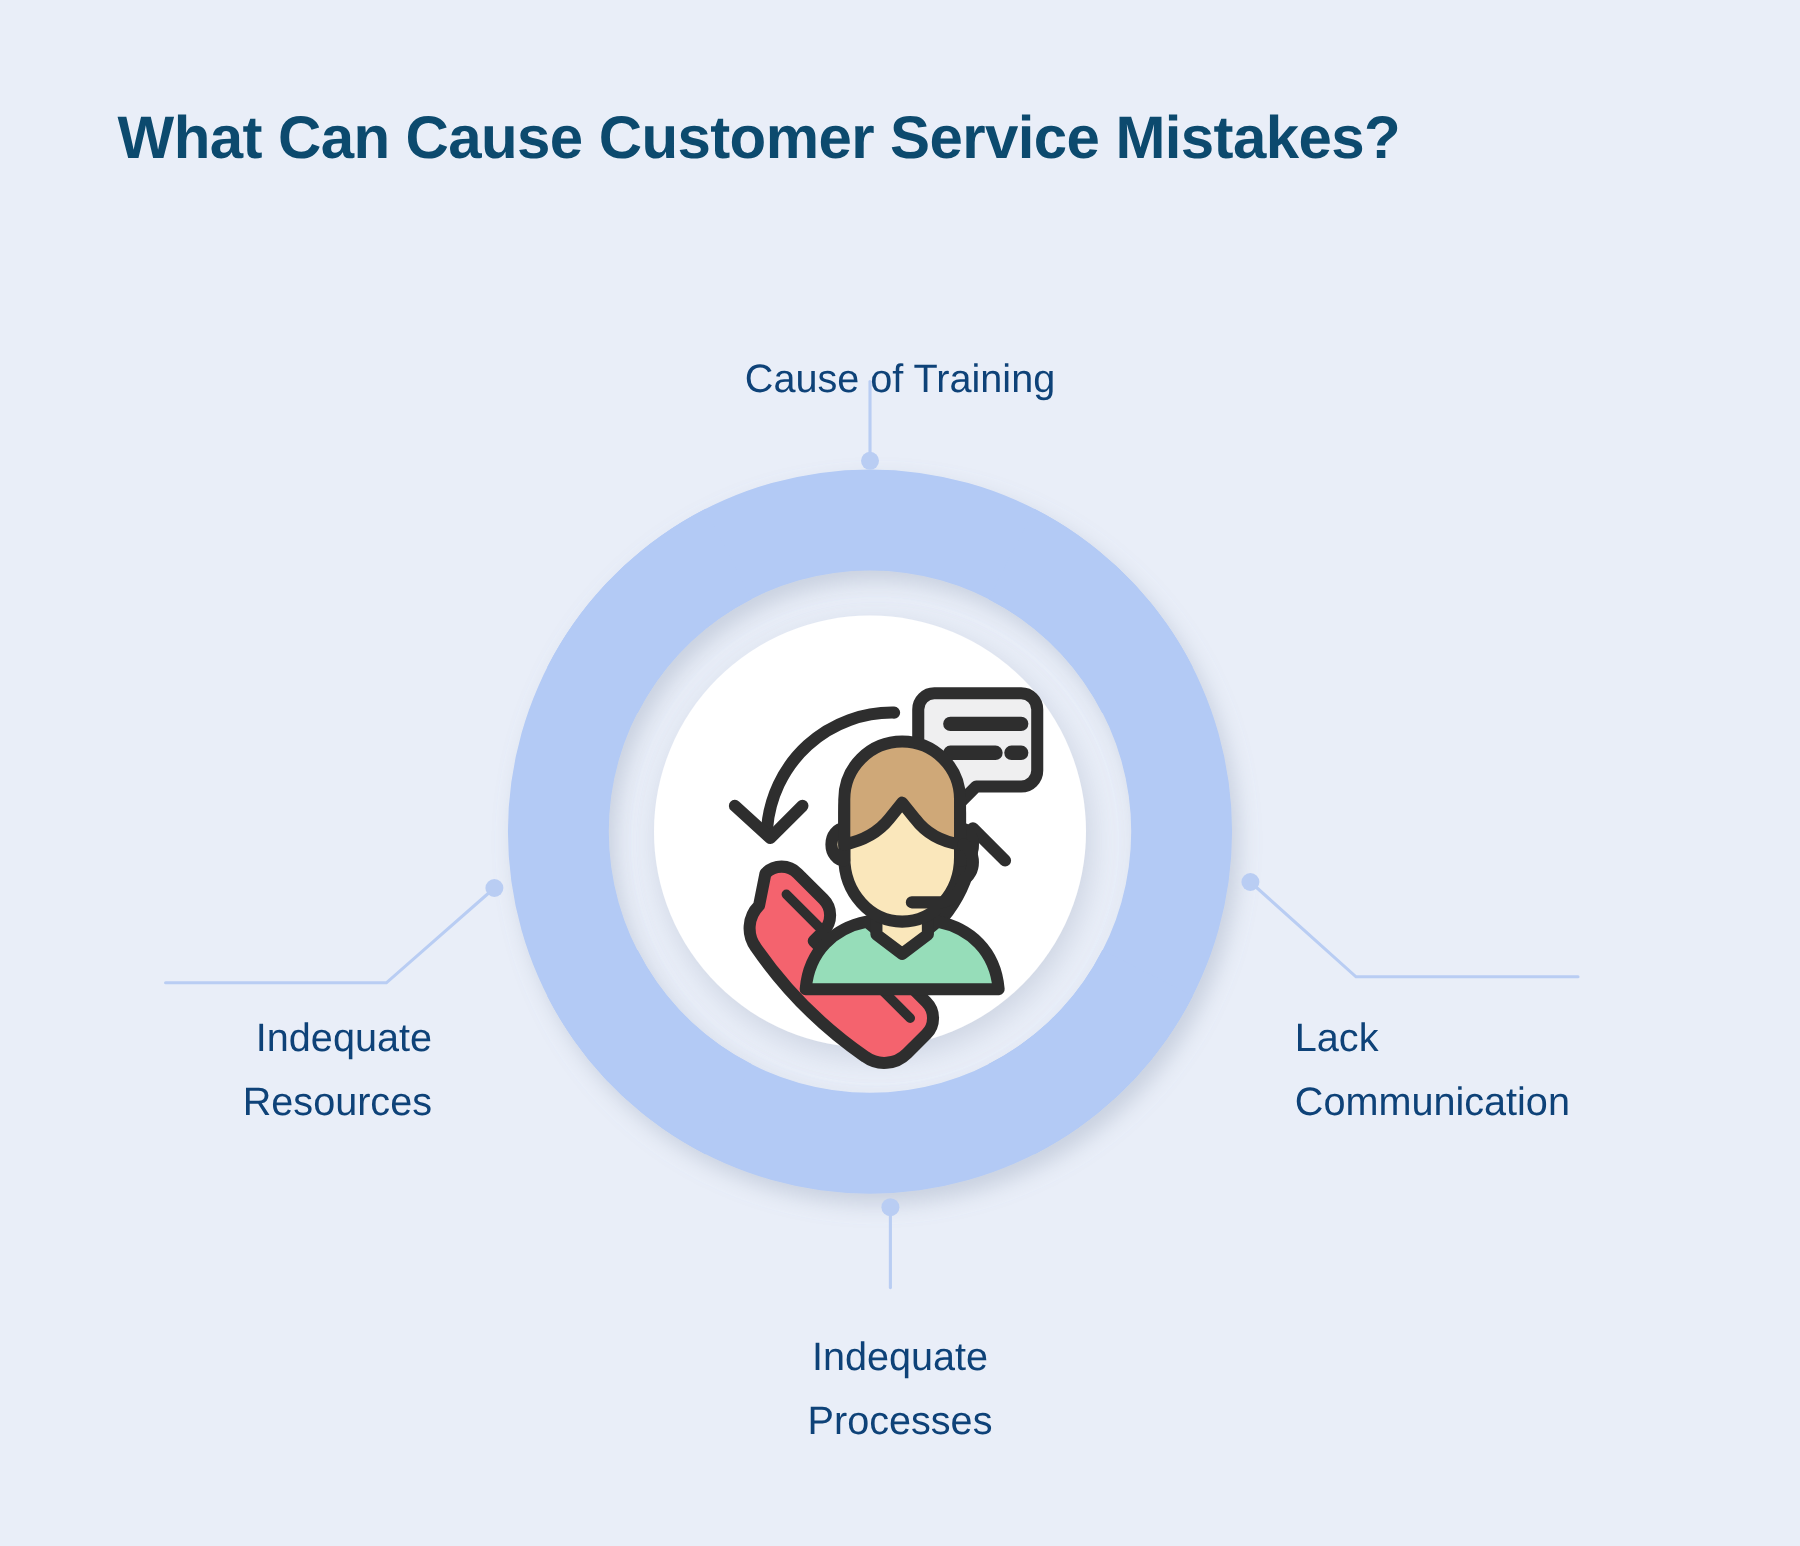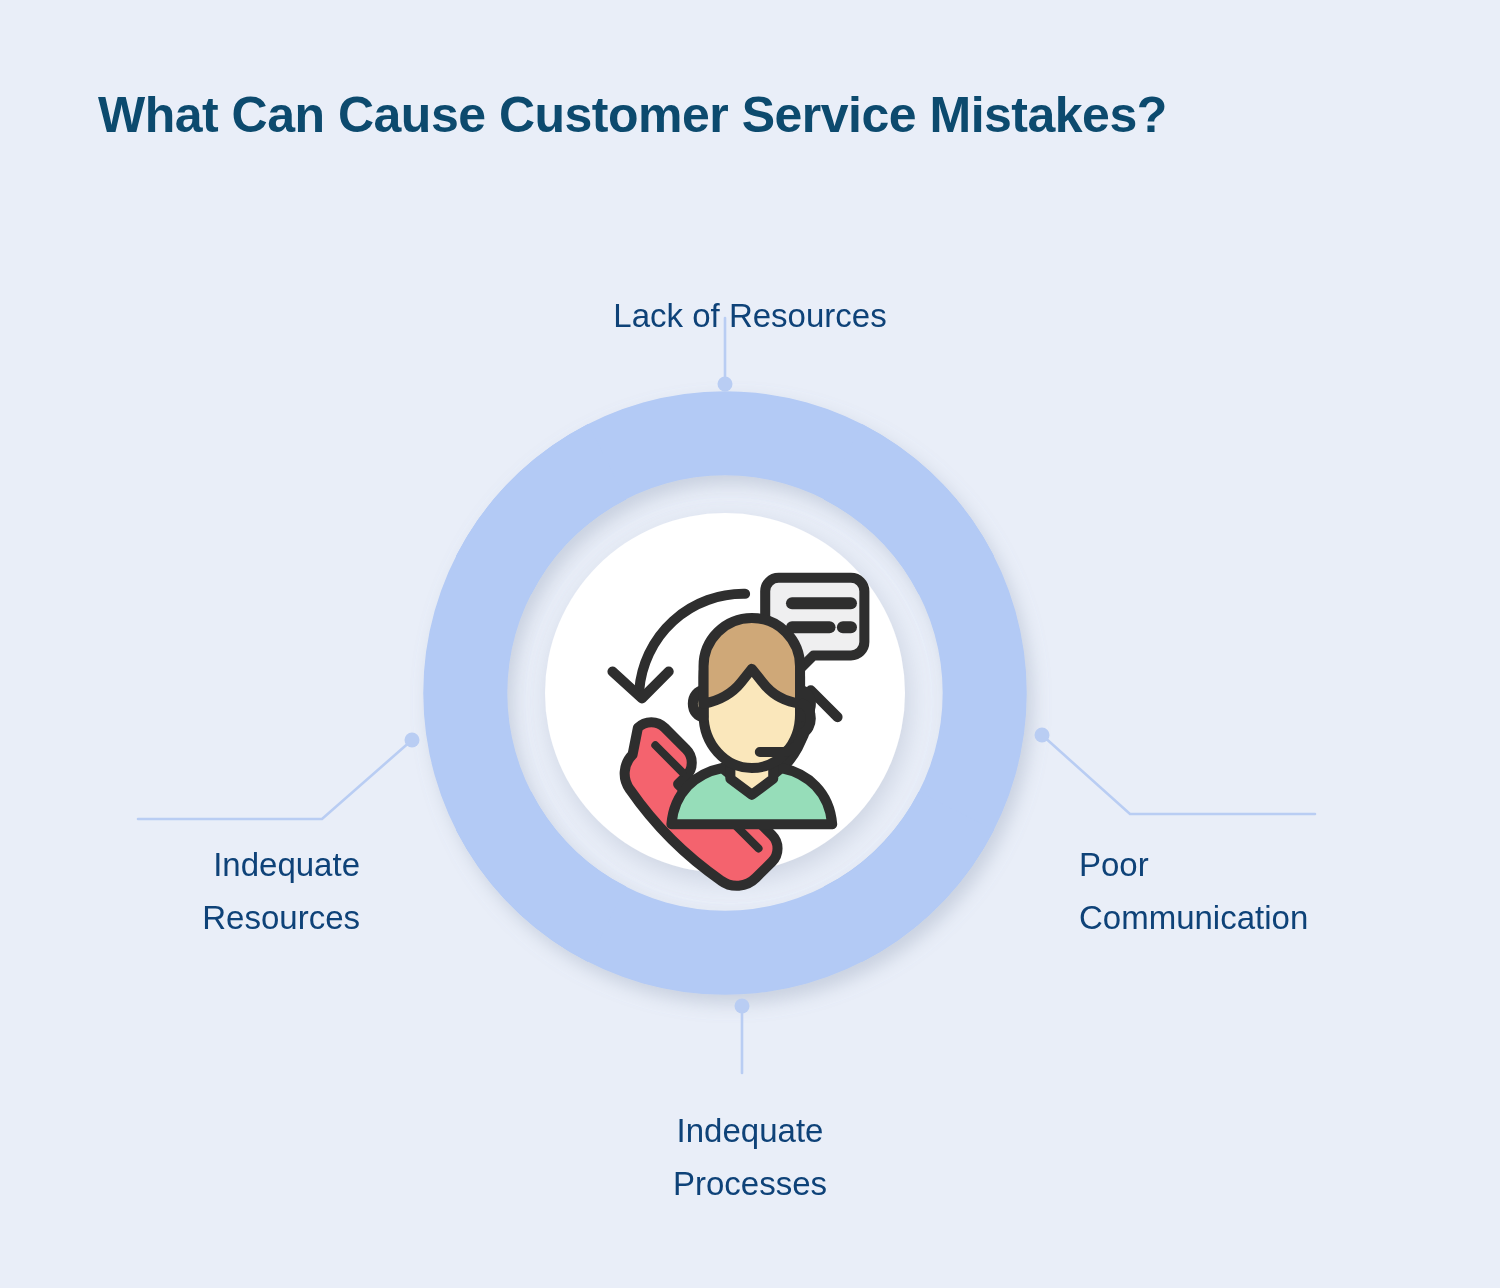--- a/index.html
+++ b/index.html
@@ -143,20 +143,20 @@
       <path fill="#fae7bb" d="M 156 98 a 8 10 0 0 1 0 20 z"></path>
 
       <path fill="#cfa878" d="M 84 96 v -16 a 36 36 0 0 1 72 0 v 16 v 12 c -14 -2 -22 -8 -28 -16 l -8 -10 l -8 10 c -8 10 -18 14 -28 16 z"></path>
 
       <path d="M 158 108 a 10 12 0 0 1 0 22 q -2 12 -14 14 h -18" fill="none"></path>
     </g>
   </g>
 </svg>
 
 <div class="node-label label-top">
-  <span class="label-top-inner">Lack of Resources</span>
+  <span class="label-top-inner">Cause of Training</span>
 </div>
-<div class="node-label label-right">Poor
+<div class="node-label label-right">Lack
 Communication</div>
 <div class="node-label label-bottom">Indequate
 Processes</div>
 <div class="node-label label-left">Indequate
 Resources</div>
 
 </body></html>

